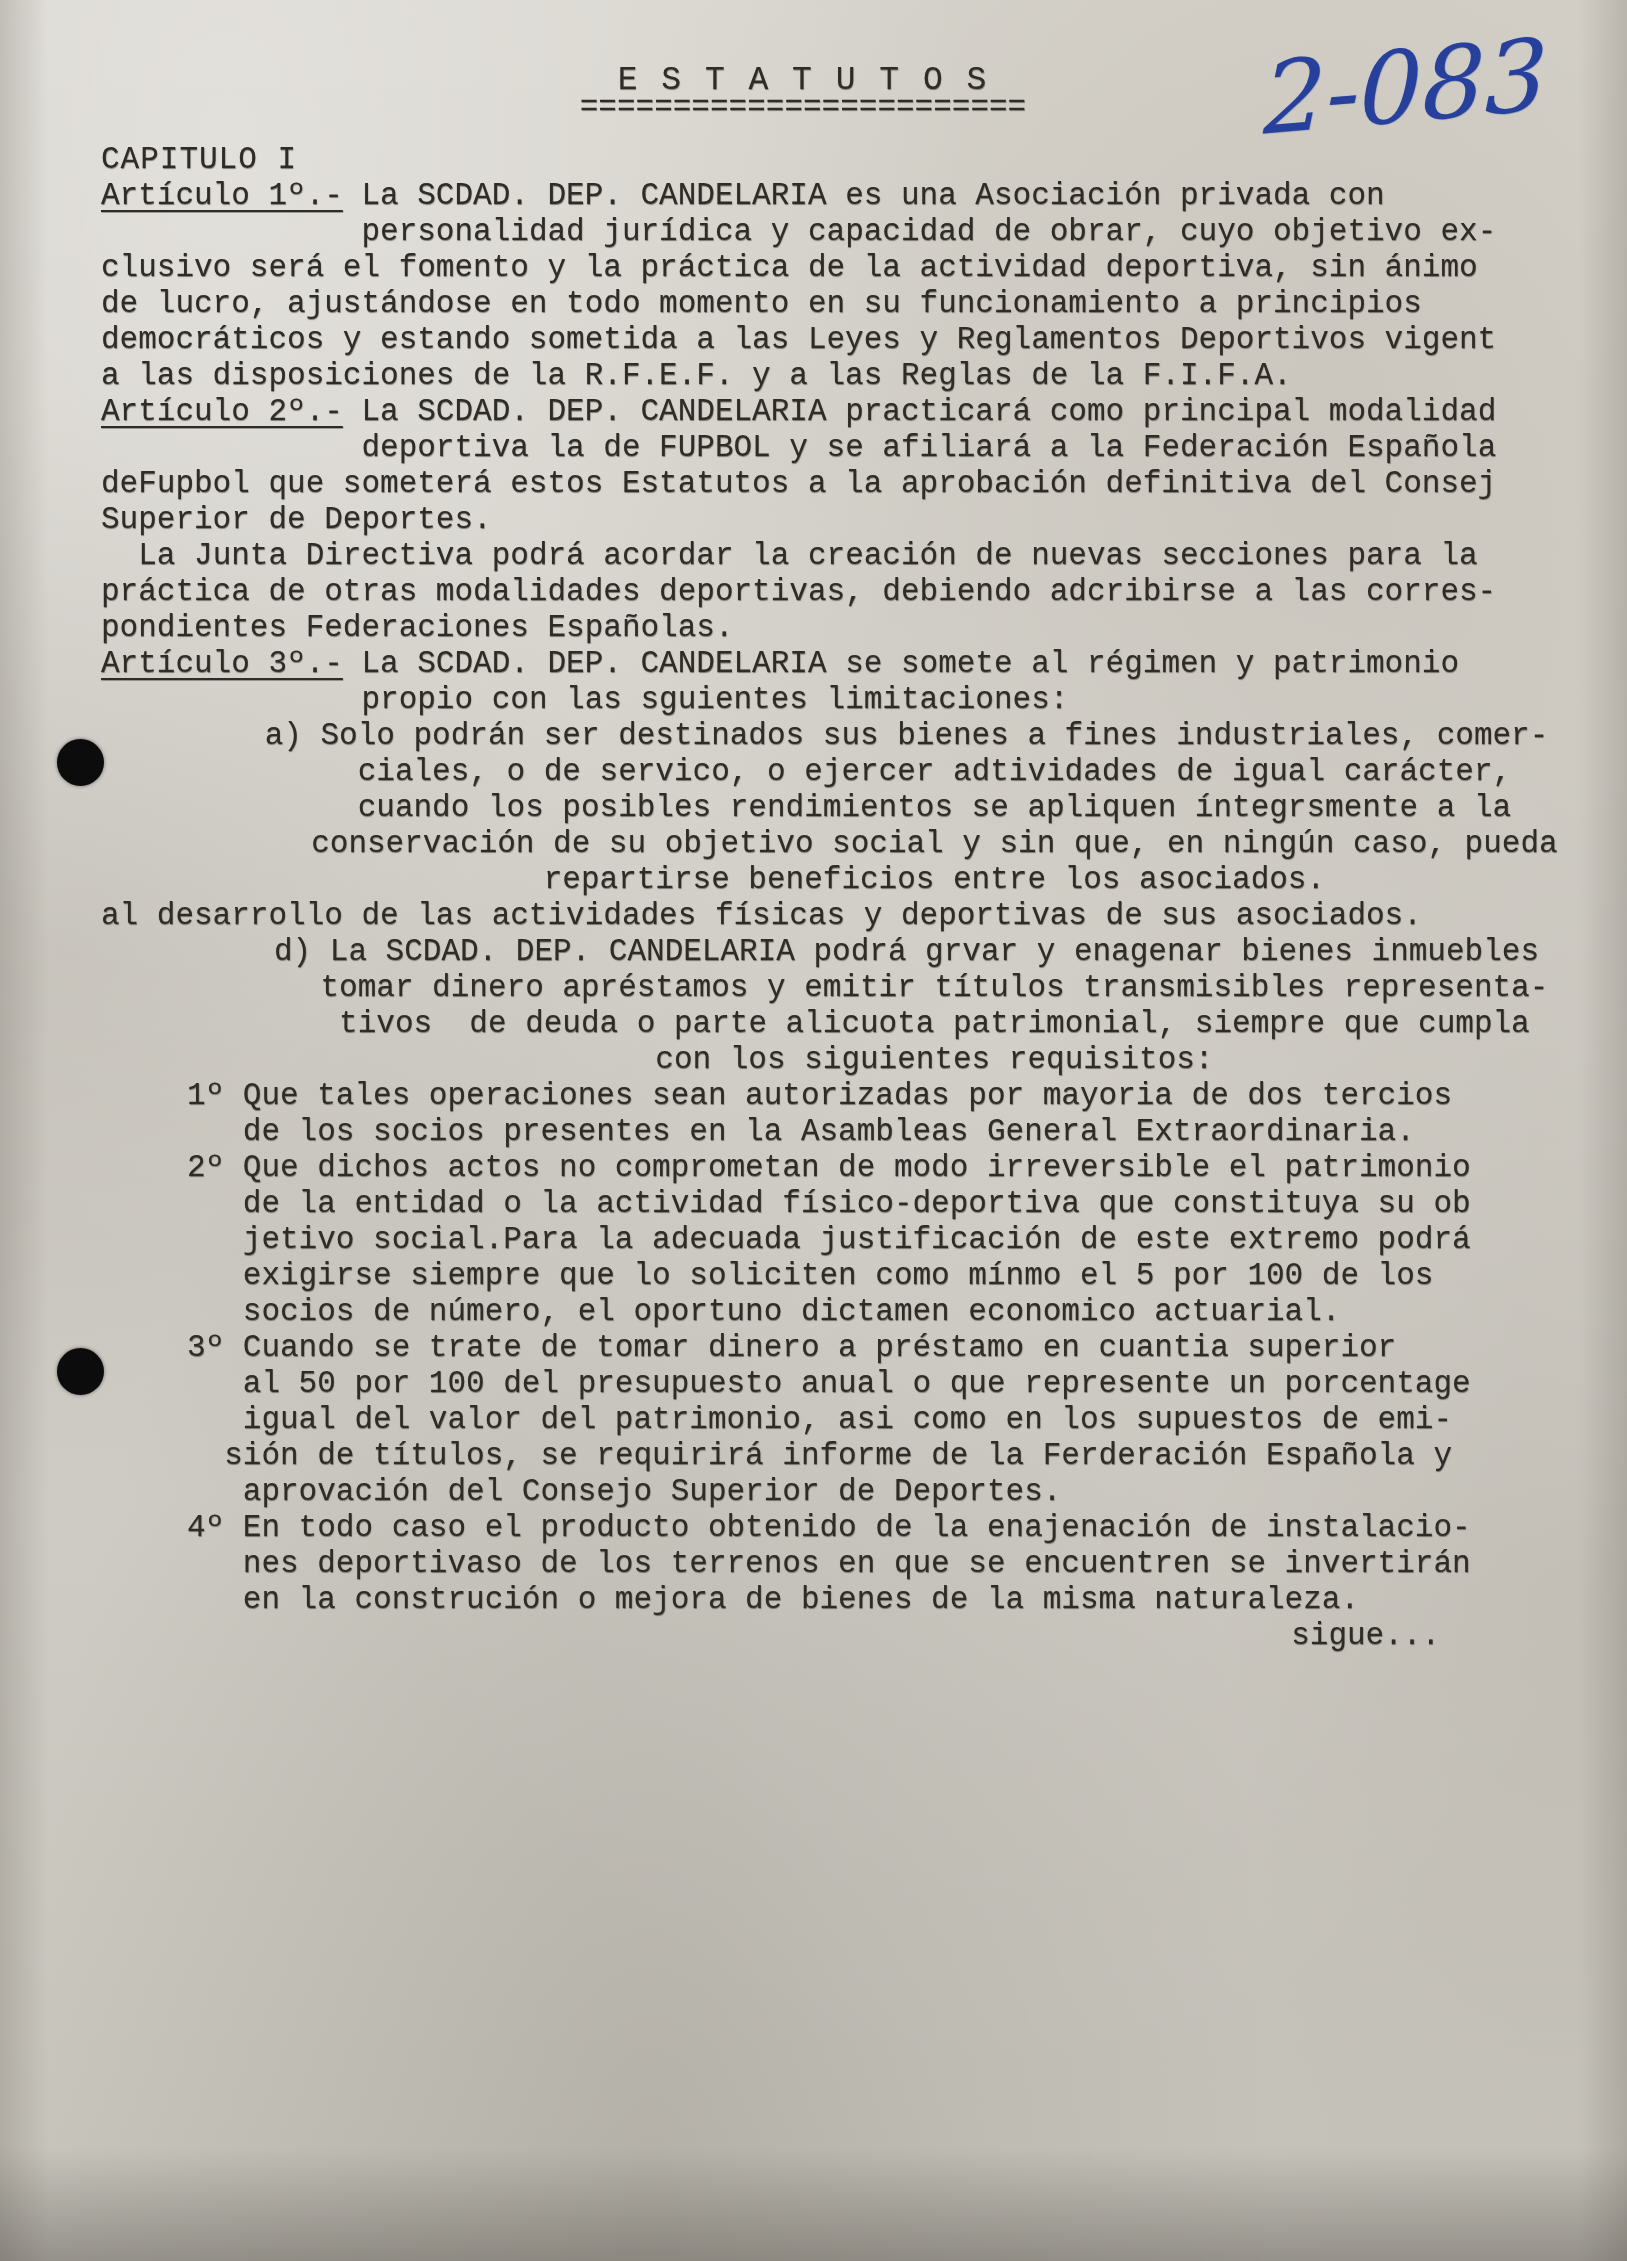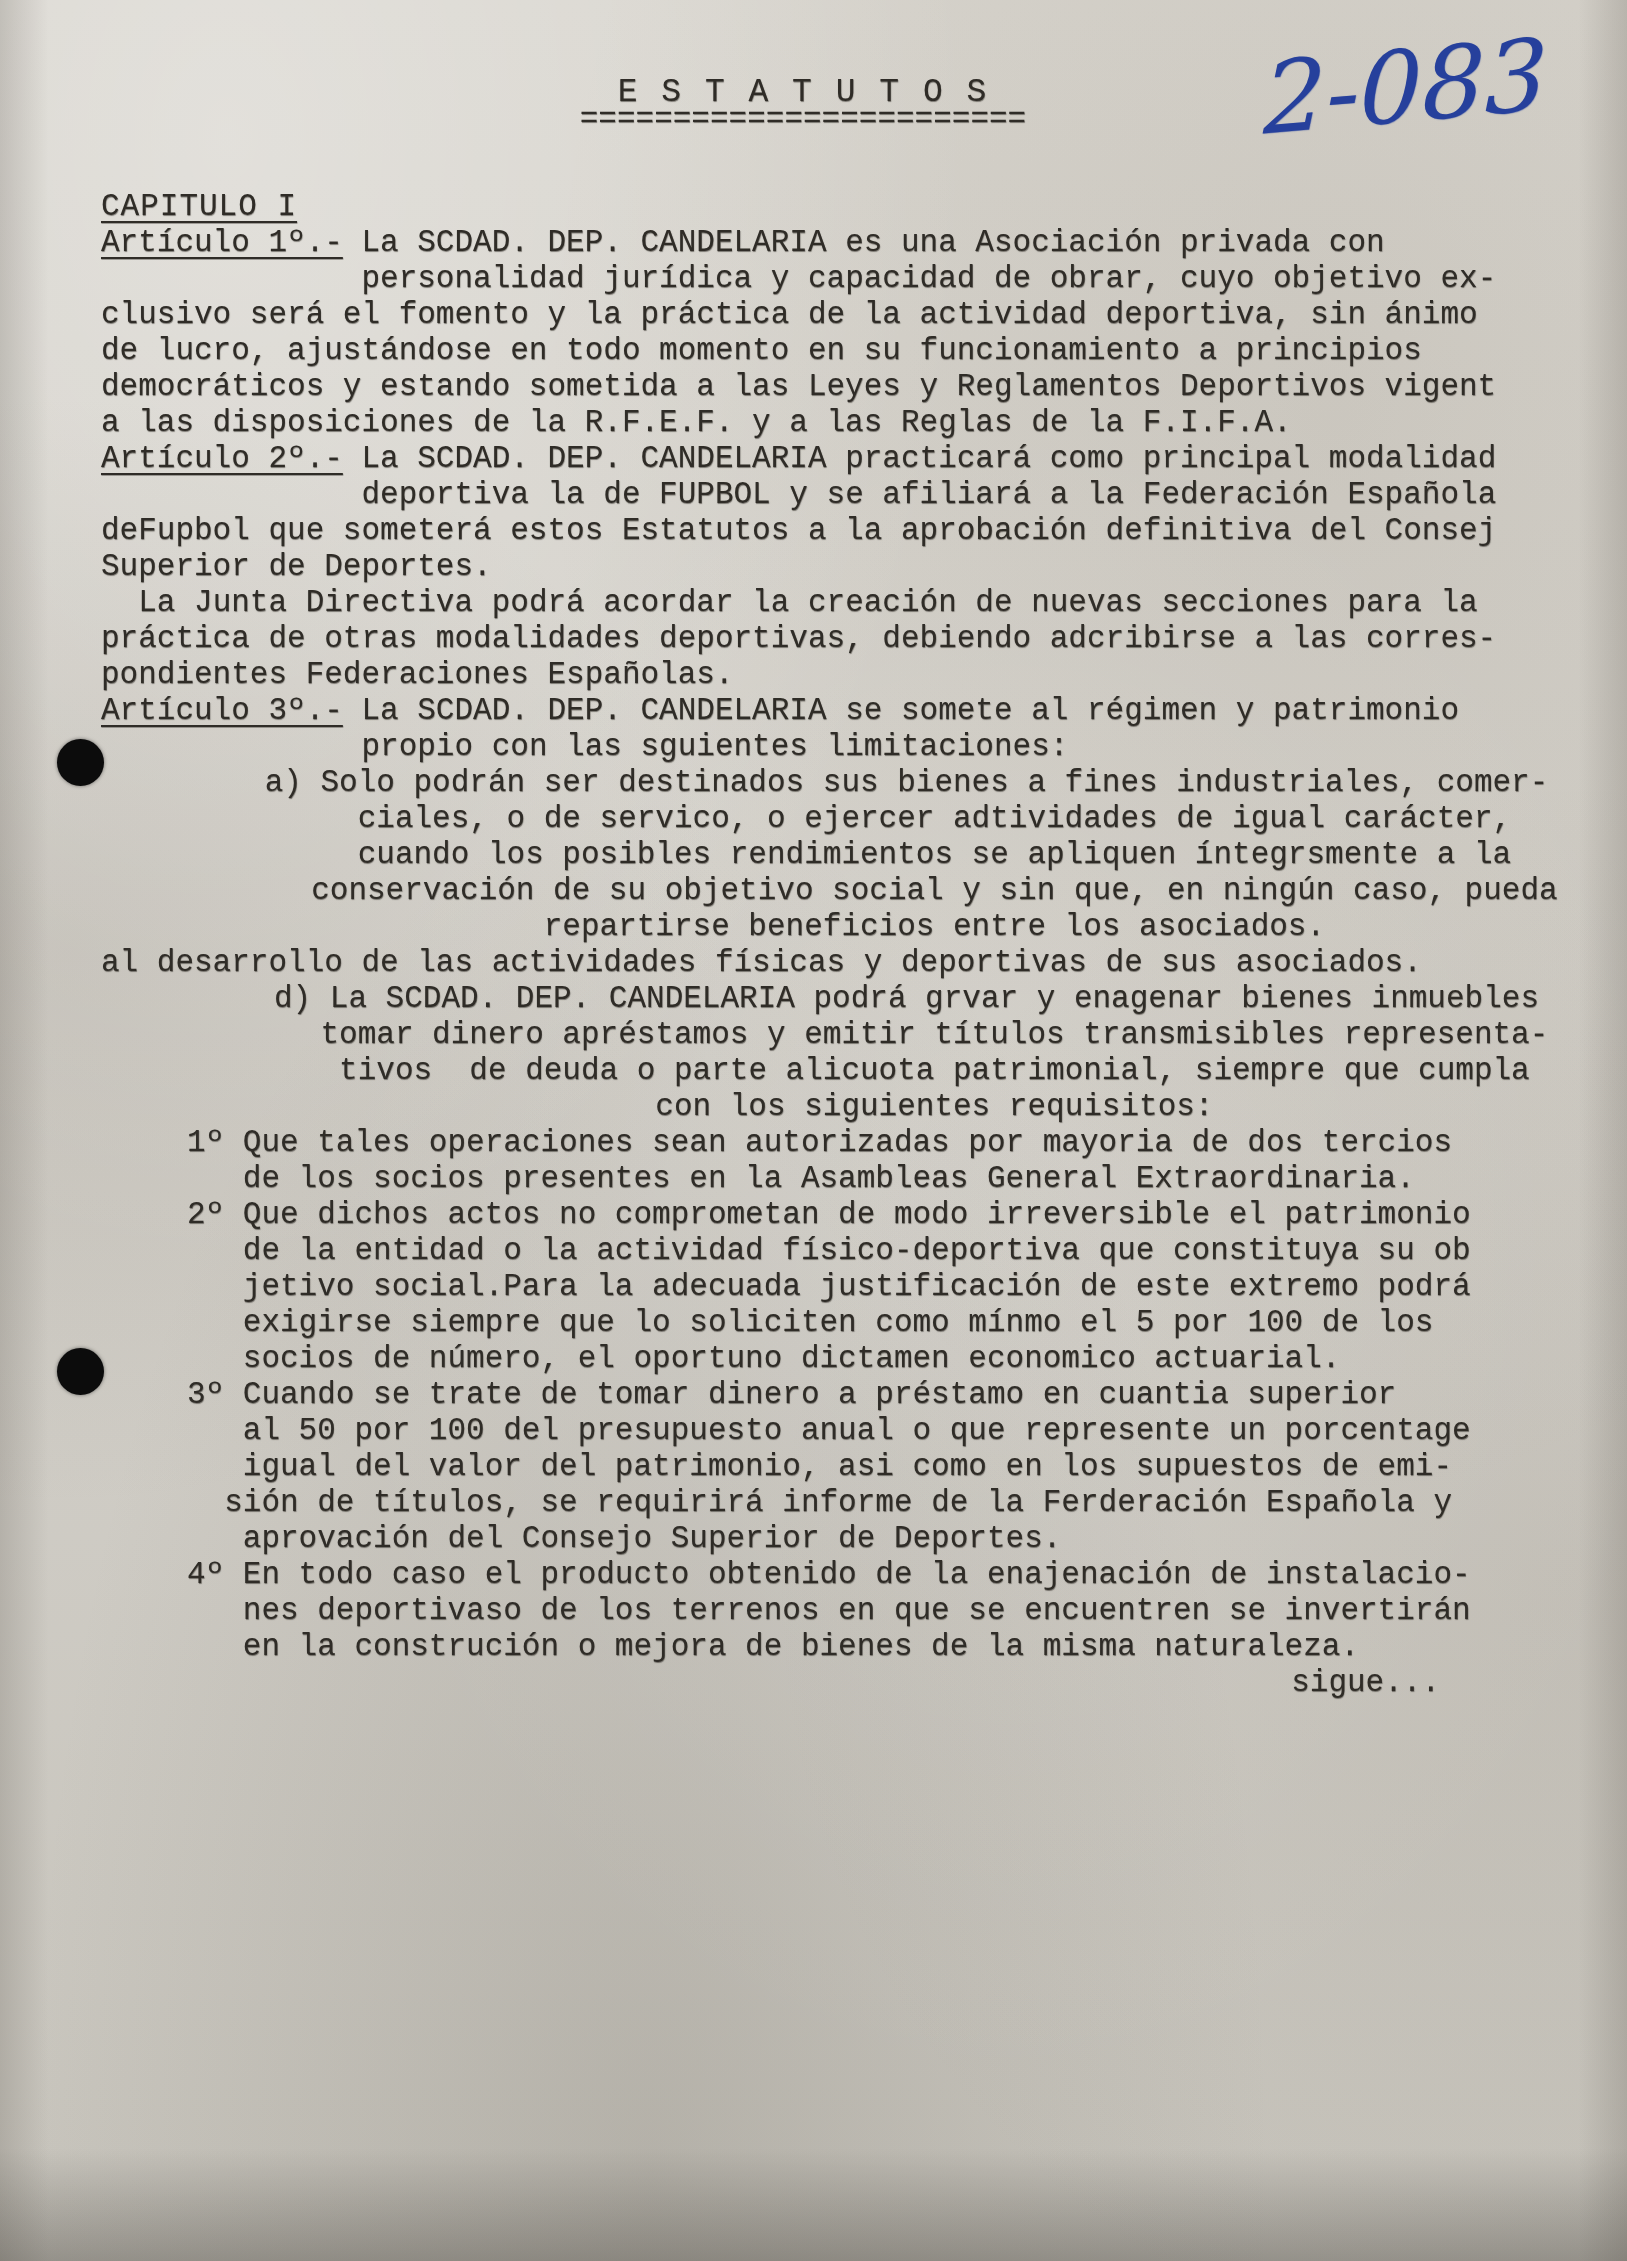--- a/index.html
+++ b/index.html
@@ -18,32 +18,32 @@
       linear-gradient(270deg, rgba(80,74,66,0.20), rgba(80,74,66,0.0) 3%),
       radial-gradient(ellipse at 14% 6%, rgba(255,255,255,0.28), transparent 38%),
       radial-gradient(ellipse at 82% 18%, rgba(135,125,110,0.14), transparent 42%),
       radial-gradient(ellipse at 4% 42%, rgba(120,112,100,0.16), transparent 30%),
       radial-gradient(ellipse at 96% 70%, rgba(125,116,102,0.14), transparent 36%),
       radial-gradient(ellipse at 40% 96%, rgba(105,100,90,0.20), transparent 45%),
       radial-gradient(ellipse at 62% 55%, rgba(255,255,255,0.10), transparent 50%),
       linear-gradient(180deg, #d8d5ce 0%, #d0cdc6 60%, #c6c3bb 100%);
   }
   .content {
-    position: absolute; left: 101px; top: 57px; width: 1510px;
+    position: absolute; left: 101px; top: 45px; width: 1510px;
     color: #2f2c27;
     font-size: 31px; line-height: 36px;
     text-shadow: 0.4px 0.7px 0.9px rgba(47,44,39,0.55);
   }
   .content p { margin: 0; white-space: pre-wrap; }
   .title-wrap { width: 1404px; text-align: center; margin-top: 17.6px; }
   .title { font-size: 33px; letter-spacing: 2px; }
   .title-underline { margin-top: -5.9px; font-size: 31px; line-height: 27px; }
   .chapter {
-    margin-top: 57px; letter-spacing: 1px;
-    text-decoration: underline; text-underline-offset: 5.9px; text-decoration-thickness: 2px;
+    margin-top: 22px; letter-spacing: 1px;
+    text-underline-offset: 5.9px; text-decoration-thickness: 2px;
   }
   .art-label {
     text-decoration: underline; text-underline-offset: 5.9px; text-decoration-thickness: 2px;
   }
   .art1 { margin-top: 29px; }
   .art2 { margin-top: 25px; }
   .junta { margin-top: 11.7px; }
   .art3 { margin-top: 21.5px; }
   .item { padding-left: 101px; text-align: center; }
   .item-a { margin-top: 23.4px; }

